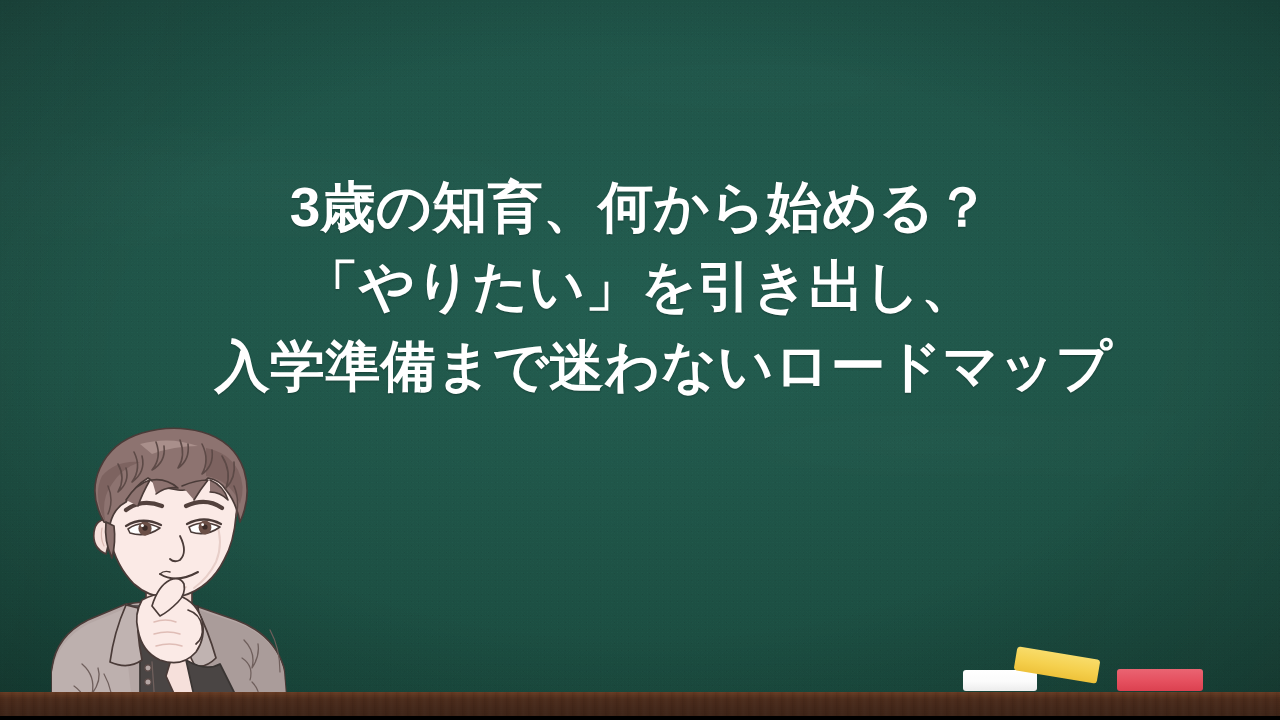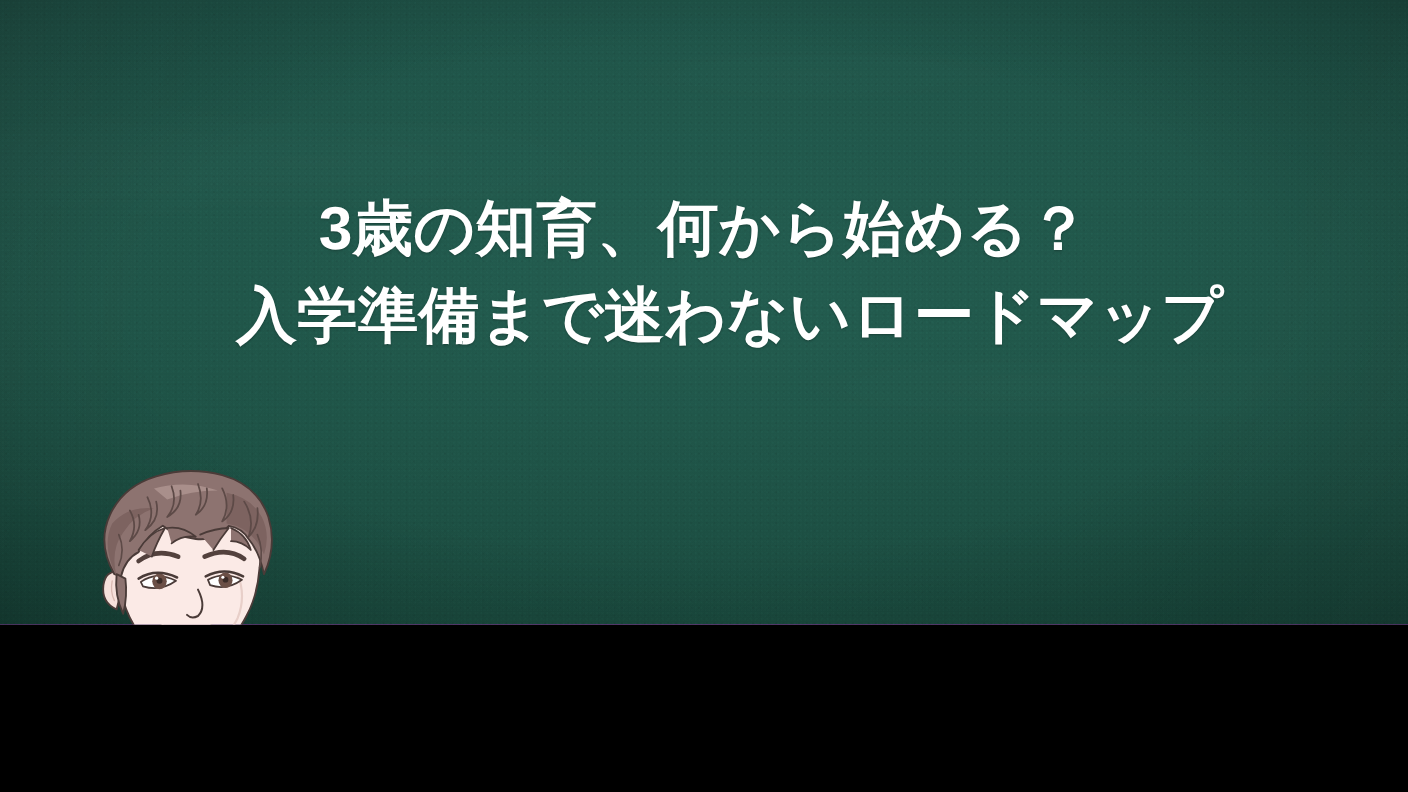--- a/index.html
+++ b/index.html
@@ -8,23 +8,23 @@
     padding: 0;
     background: #000;
   }
   body {
     font-family: "Liberation Sans", "DejaVu Sans", sans-serif;
   }
 
   .slide {
     position: relative;
     width: 1280px;
-    height: 568px;
+    height: 716px;
     overflow: hidden;
-    background: #d946ef;
+    background: #be185d;
     text-decoration: underline;
   }
 
   
   .board {
     position: absolute;
     inset: 0;
     background:
       radial-gradient(ellipse 120% 100% at 50% 45%,
           rgba(40,104,90,0.55) 0%,
@@ -148,20 +148,21 @@
 
 <div class="slide">
 
   <div class="board"></div>
   <div class="board-smudge"></div>
   <div class="board-noise"></div>
   <div class="board-vignette"></div>
 
   <div class="title-block">
     <div class="title-line l1">3歳の知育、何から始める？</div>
+    <div class="title-line l2">「やりたい」を引き出し、</div>
     <div class="title-line l3">入学準備まで迷わないロードマップ</div>
   </div>
 
   <div class="person">
     <svg viewBox="0 0 300 296" xmlns="http://www.w3.org/2000/svg">
       <defs>
         <clipPath id="frameClip">
             <rect x="0" y="0" width="300" height="296"></rect>
           </clipPath>
       </defs>

